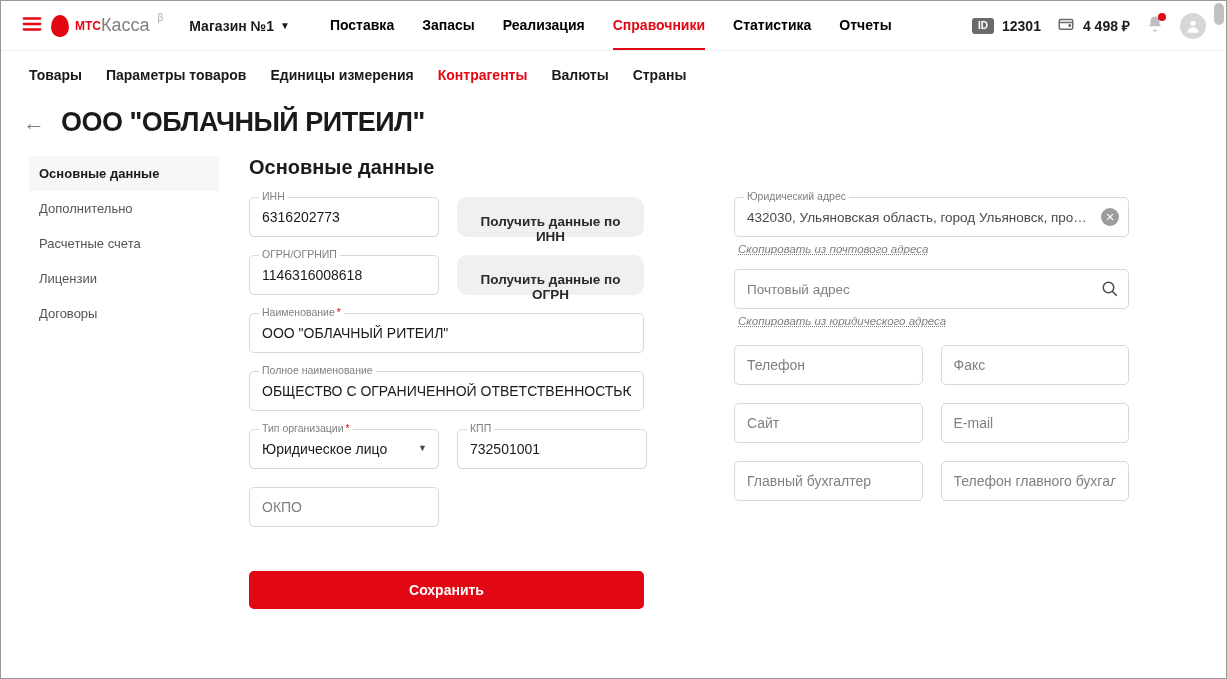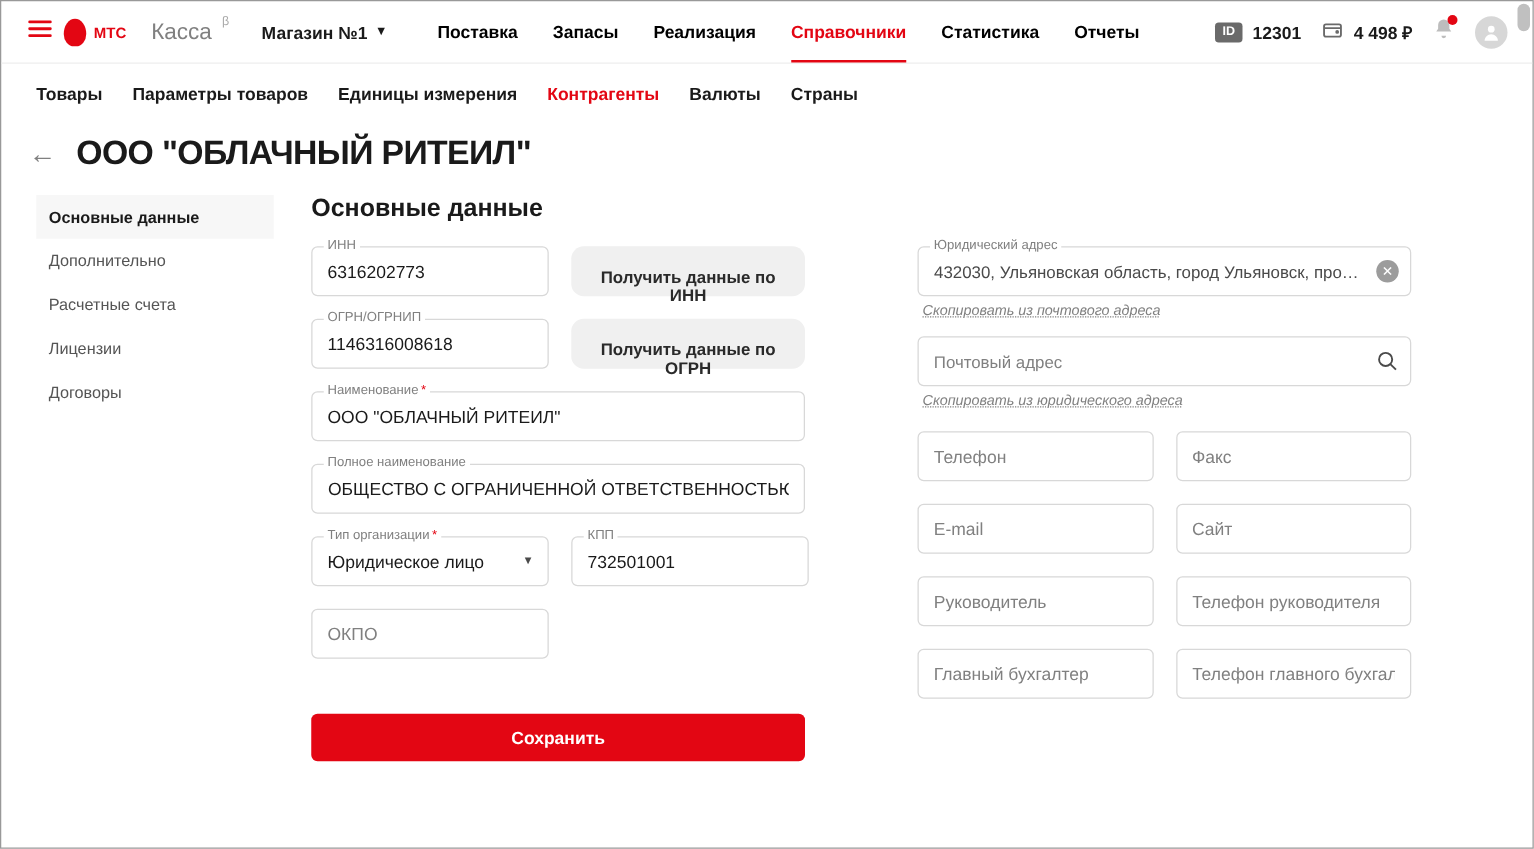--- a/index.html
+++ b/index.html
@@ -5,21 +5,21 @@
     * { box-sizing: border-box; margin: 0; padding: 0; }
     body { font-family: -apple-system, BlinkMacSystemFont, 'Segoe UI', Arial, sans-serif; background: #fff; color: #1a1a1a; border: 1px solid #999; width: 1227px; height: 679px; overflow: hidden; position: relative; }
     
     
     .header { display: flex; align-items: center; height: 50px; padding: 0 20px; border-bottom: 1px solid #eee; }
     .menu-icon { color: #e30613; margin-right: 8px; cursor: pointer; }
     .menu-icon svg { width: 22px; height: 22px; }
     .mts-logo { display: flex; align-items: center; margin-right: 6px; }
     .mts-egg { width: 18px; height: 22px; background: #e30613; border-radius: 50% 50% 45% 45% / 55% 55% 45% 45%; margin-right: 6px; }
     .mts-text { font-weight: 700; color: #e30613; font-size: 12px; }
-    .kassa-text { color: #808080; font-size: 18px; font-weight: 400; margin-left: 20px; }
+    .kassa-text { color: #808080; font-size: 18px; font-weight: 400; margin-left: 0; }
     .beta { color: #aaa; font-size: 10px; position: relative; top: -8px; left: 2px; }
     .store-selector { margin-left: 28px; font-size: 14px; font-weight: 600; cursor: pointer; display: flex; align-items: center; }
     .store-selector .caret { margin-left: 6px; font-size: 10px; }
     .main-nav { display: flex; margin-left: 40px; gap: 28px; }
     .main-nav a { text-decoration: none; color: #000000; font-size: 14px; font-weight: 600; padding-bottom: 15px; margin-bottom: -16px; }
     .main-nav a.active { color: #e30613; border-bottom: 2px solid #e30613; }
     .header-right { margin-left: auto; display: flex; align-items: center; gap: 16px; }
     .id-badge { display: flex; align-items: center; gap: 8px; font-size: 14px; font-weight: 600; }
     .id-icon { background: #6a6a6a; color: #fff; width: 22px; height: 16px; border-radius: 3px; display: inline-flex; align-items: center; justify-content: center; font-size: 10px; font-weight: 700; }
     .wallet { display: flex; align-items: center; gap: 8px; font-size: 14px; font-weight: 600; }
@@ -237,28 +237,24 @@
           </div>
           <span class="copy-link">Скопировать из юридического адреса</span>
         </div>
 
         <div class="row-inline-split">
           <div class="field-wrap"><input class="field" placeholder="Телефон" style=""></div>
           <div class="field-wrap"><input class="field" placeholder="Факс" style=""></div>
         </div>
 
         <div class="row-inline-split">
+          <div class="field-wrap"><input class="field" placeholder="Сайт" style=""></div>
           <div class="field-wrap"><input class="field" placeholder="E-mail" style=""></div>
-          <div class="field-wrap"><input class="field" placeholder="Сайт" style=""></div>
-        </div>
-
-        <div class="row-inline-split">
-          <div class="field-wrap"><input class="field" placeholder="Руководитель" style=""></div>
-          <div class="field-wrap"><input class="field" placeholder="Телефон руководителя" style=""></div>
-        </div>
+        </div>
+
 
         <div class="row-inline-split">
           <div class="field-wrap"><input class="field" placeholder="Главный бухгалтер" style=""></div>
           <div class="field-wrap"><input class="field" placeholder="Телефон главного бухгалтера" style=""></div>
         </div>
 
       </div>
     </div>
   </div>
 </div>

